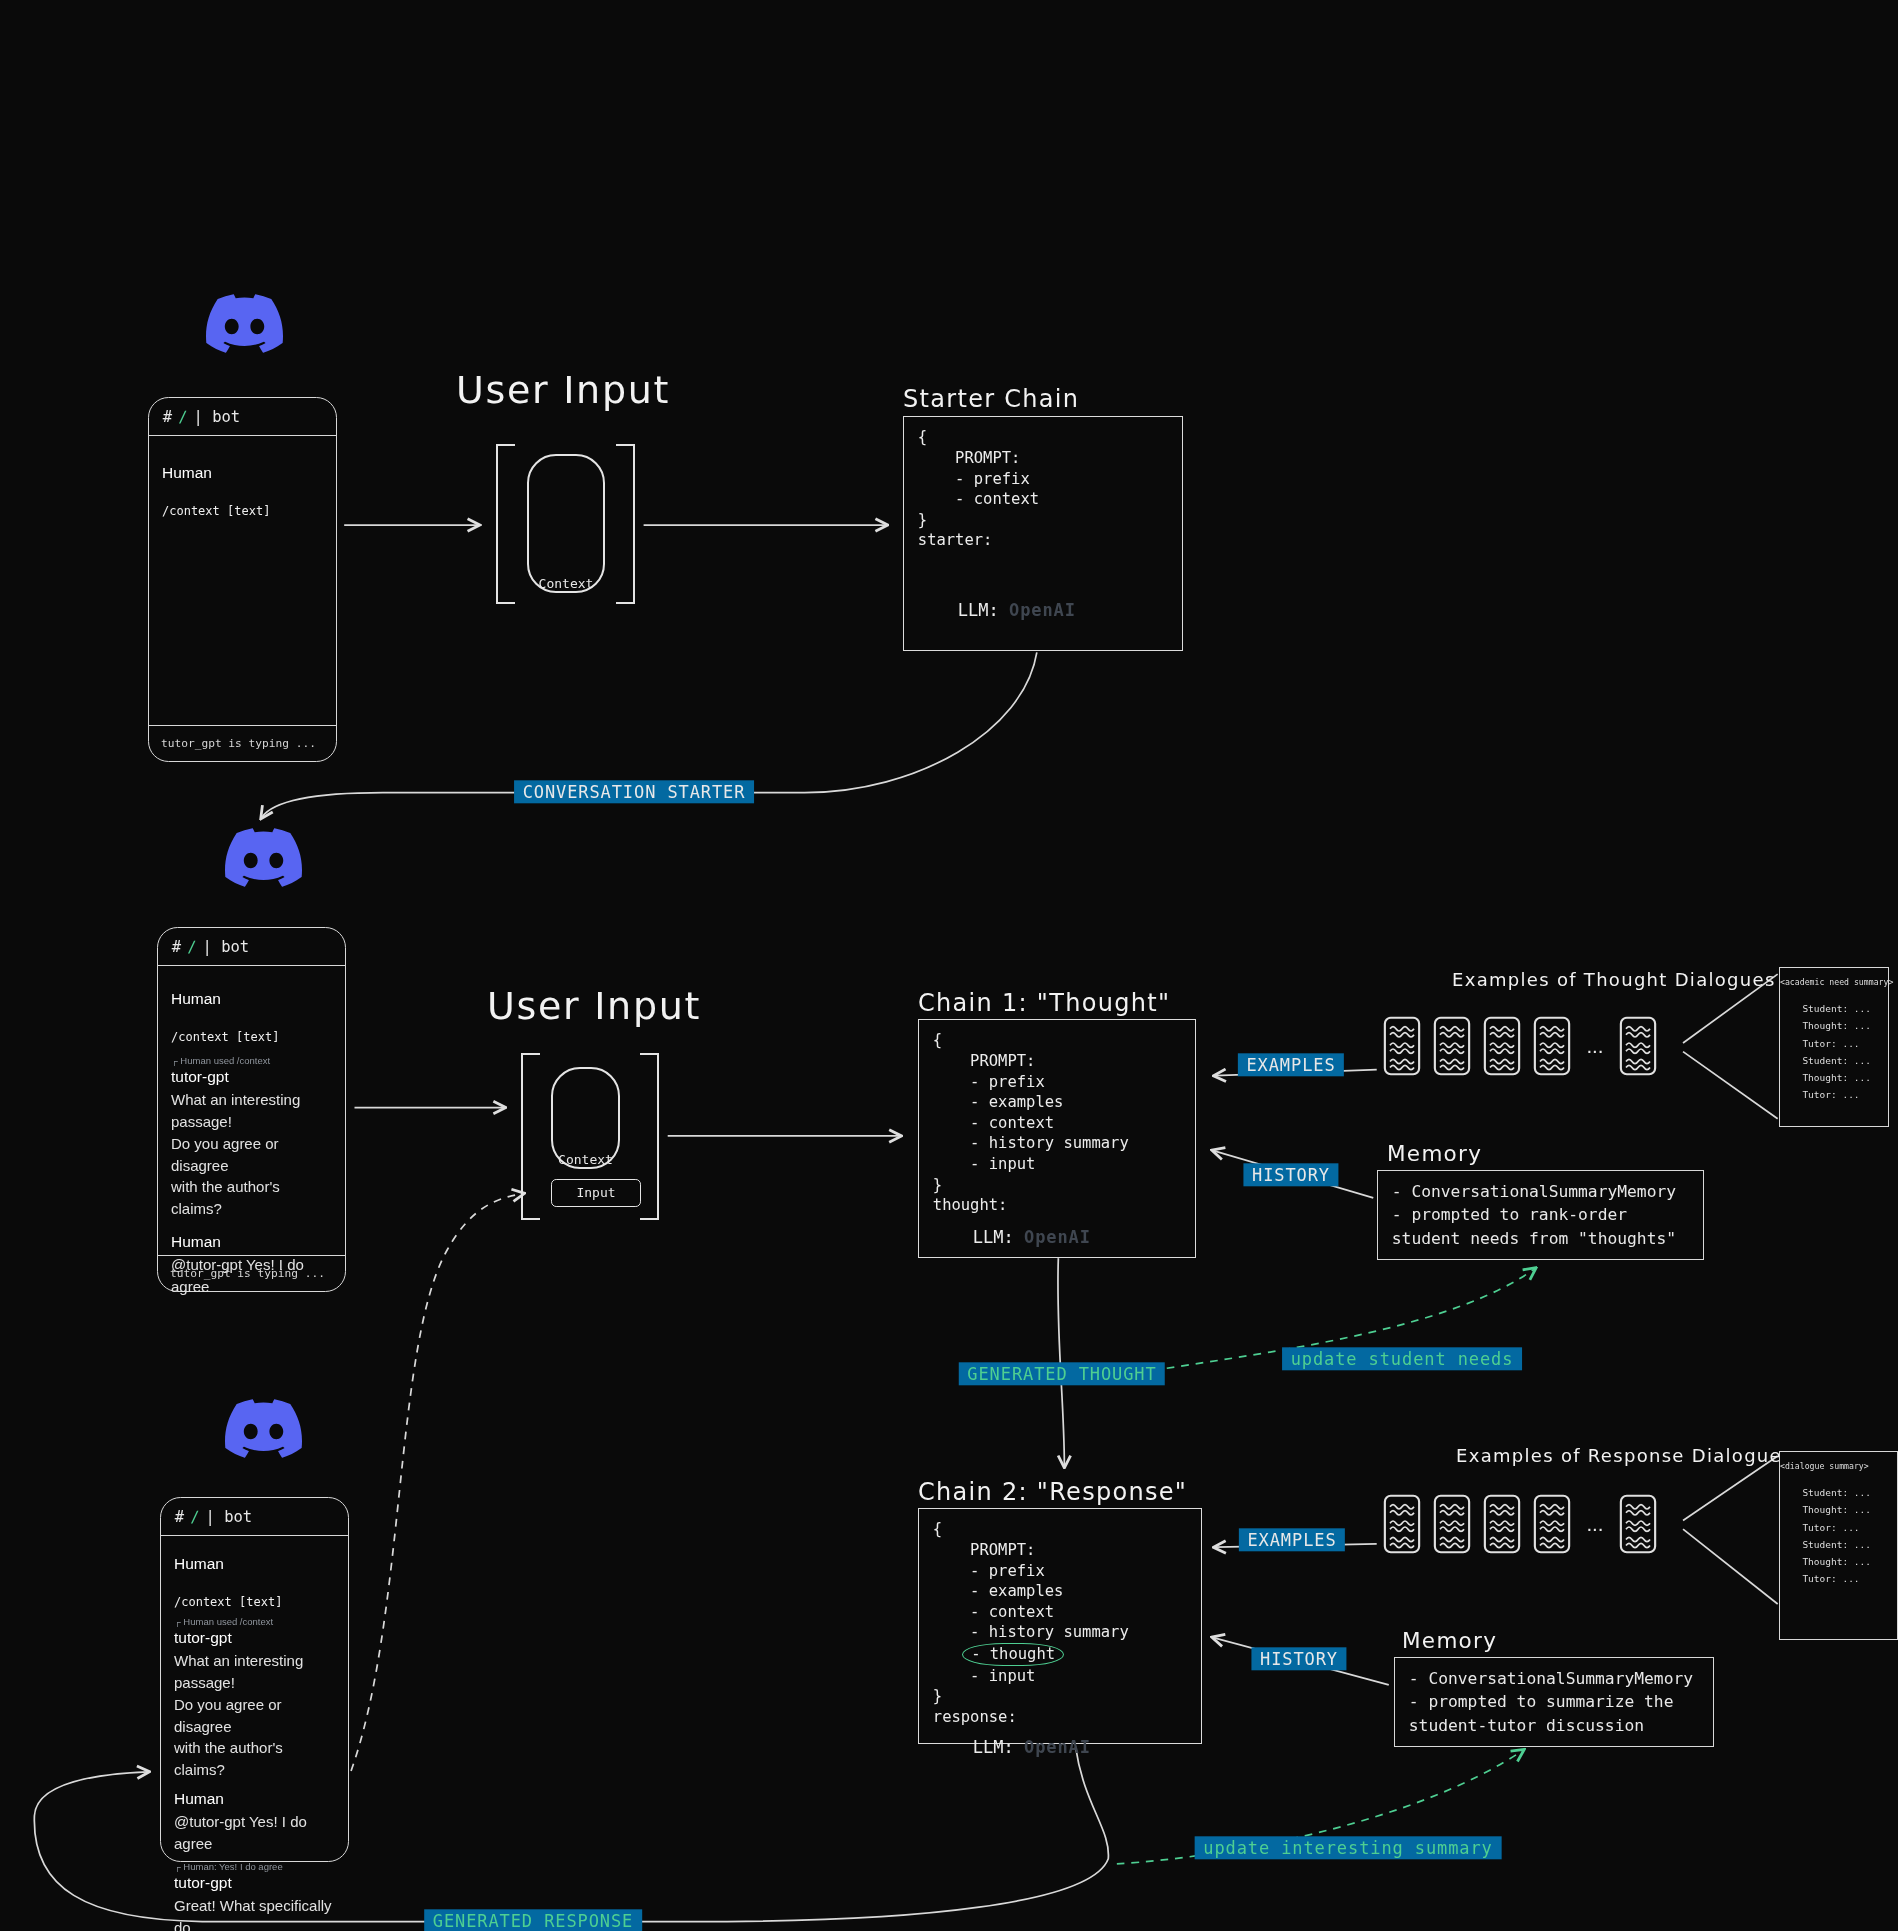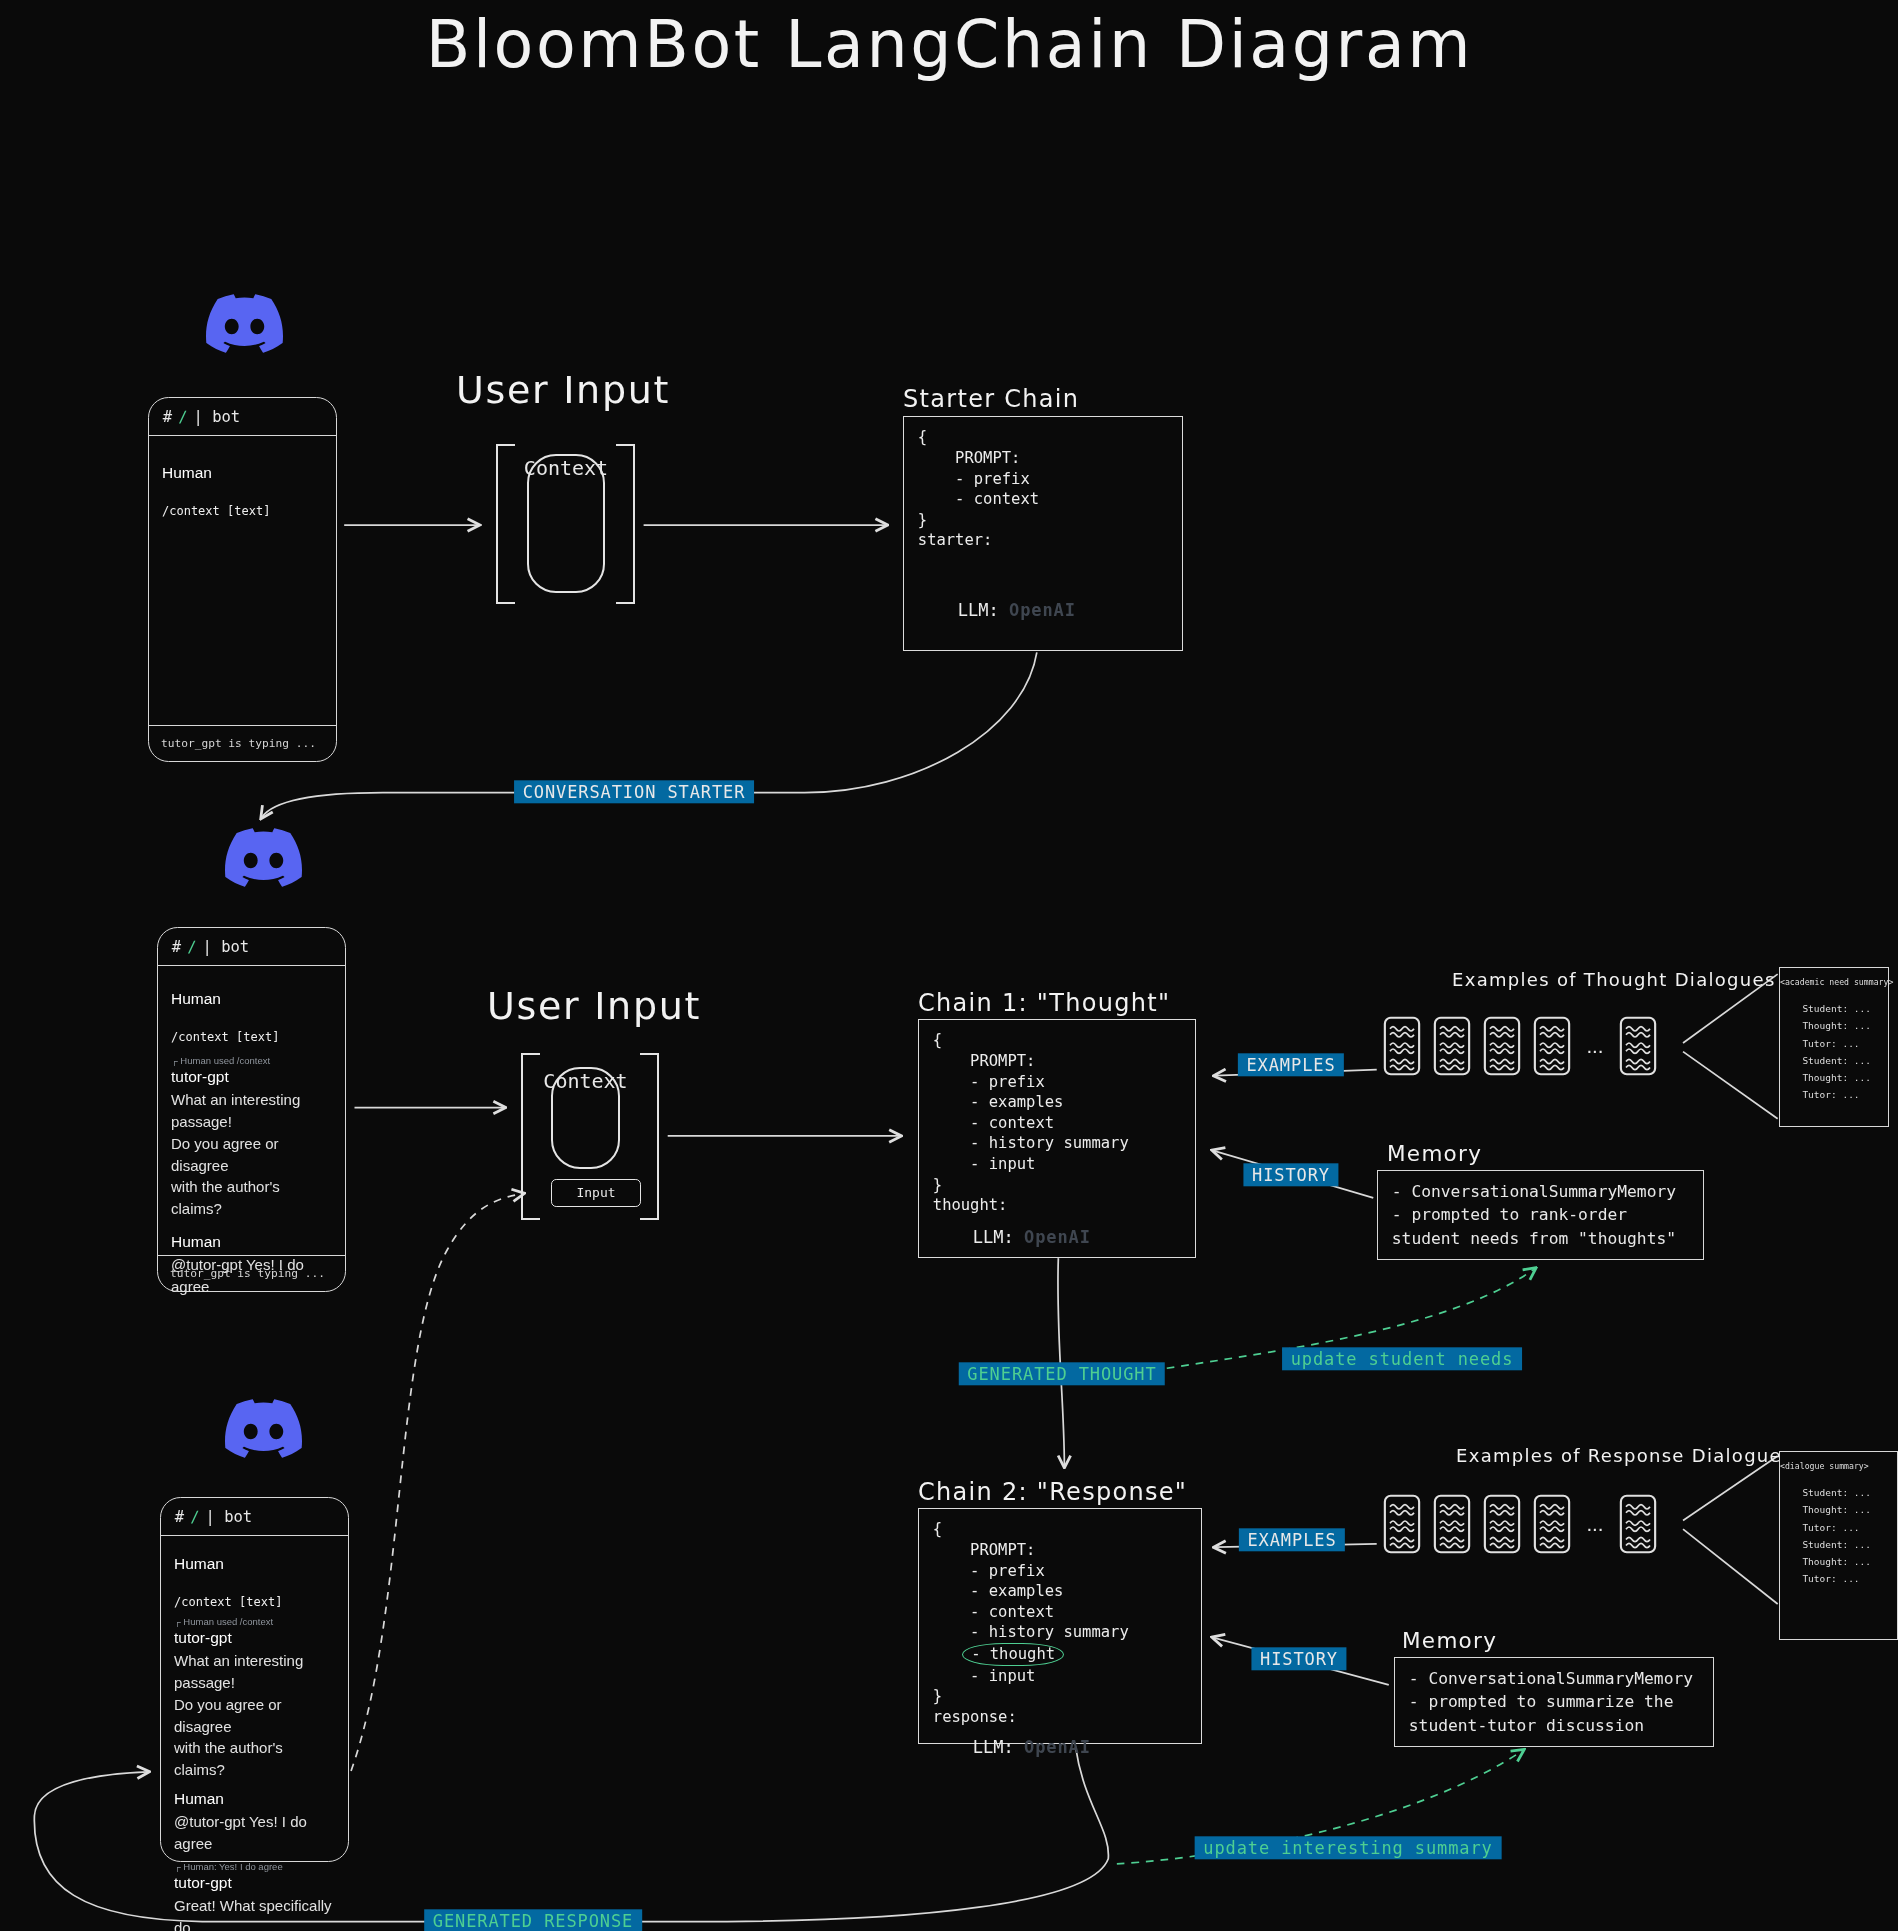--- a/index.html
+++ b/index.html
@@ -27,22 +27,22 @@
   .cmd{font-family:"DejaVu Sans Mono",monospace;font-size:12px;margin-top:22px;color:#efefef}
   .reply{font-size:9.5px;color:#8f959d;margin-top:11.2px;white-space:nowrap;overflow:hidden}
   .summary-box{position:absolute;border:1.7px solid #d8d8d8;font-family:"DejaVu Sans Mono",monospace;color:#dedede;background:#0a0a0a}
   .summary-head{font-size:8.2px;text-align:left;padding-top:8.6px;white-space:nowrap}
   .summary-body{font-size:9.5px;line-height:1.8;white-space:pre;padding:13.8px 0 0 22.4px}
   .memory-box{position:absolute;border:1.7px solid #d8d8d8;font-family:"DejaVu Sans Mono",monospace;
               font-size:16.3px;line-height:1.45;padding:8.6px 13.8px;white-space:pre;background:#0a0a0a}
   .bracket{position:absolute;width:19px;border:2.6px solid #e4e4e4;background:transparent}
   .bracket.l{border-right:none}
   .bracket.r{border-left:none}
-  .ctx{position:absolute;border:2.2px solid #e4e4e4;border-radius:29px;display:flex;align-items:flex-start;
-       justify-content:center;font-family:"DejaVu Sans Mono",monospace;font-size:20px;background:#0a0a0a}
+  .ctx{position:absolute;border:2.2px solid #e4e4e4;border-radius:29px;display:flex;align-items:flex-end;
+       justify-content:center;font-family:"DejaVu Sans Mono",monospace;font-size:13px;background:#0a0a0a}
   .inputbox{position:absolute;border:1.7px solid #e4e4e4;border-radius:5.2px;display:flex;align-items:center;
             justify-content:center;font-family:"DejaVu Sans Mono",monospace;font-size:13px;background:#0a0a0a}
   .circled{display:inline-block;border:1.7px solid #4ecf92;border-radius:50%/62%;padding:0 7.7px;margin-left:-7.7px}
   .chain-label{position:absolute;font-size:24px}
   .mem-label{position:absolute;font-size:21.5px}
   .ex-label{position:absolute;font-size:18px}
   .docrow{position:absolute;display:flex;gap:12px;align-items:center}
   .ellipsis{font-size:20.6px;color:#e8e8e8;padding:0 3.4px}
   svg.connectors{position:absolute;left:0;top:0;pointer-events:none}
   .discord{fill:#5865F2}
@@ -80,21 +80,20 @@
       <path d="M 1956 1767 L 2066 1692"></path>
       <path d="M 1956 1777 L 2066 1864"></path>
       <path stroke-dasharray="9 8" d="M 408 2058 C 472 1878 458 1560 520 1452 C 548 1402 578 1392 608 1387" marker-end="url(#ah)"></path>
     </g>
     <g fill="none" stroke="#4ecf92" stroke-width="2" stroke-dasharray="9 8">
       <path d="M 1356 1590 C 1500 1568 1690 1542 1784 1474" marker-end="url(#ahg)"></path>
       <path d="M 1298 2166 C 1430 2158 1645 2118 1770 2034" marker-end="url(#ahg)"></path>
     </g>
   </svg>
 
-  <div class="title hand">BloomBot LangChain Diagram</div>
 
   <svg class="abs" style="left:206px;top:285px" width="77" height="77" viewBox="0 0 24 24">
     <path class="discord" d="M20.317 4.3698a19.7913 19.7913 0 00-4.8851-1.5152.0741.0741 0 00-.0785.0371c-.211.3753-.4447.8648-.6083 1.2495-1.8447-.2762-3.68-.2762-5.4868 0-.1636-.3933-.4058-.8742-.6177-1.2495a.077.077 0 00-.0785-.037 19.7363 19.7363 0 00-4.8852 1.515.0699.0699 0 00-.0321.0277C.5334 9.0458-.319 13.5799.0992 18.0578a.0824.0824 0 00.0312.0561c2.0528 1.5076 4.0413 2.4228 5.9929 3.0294a.0777.0777 0 00.0842-.0276c.4616-.6304.8731-1.2952 1.226-1.9942a.076.076 0 00-.0416-.1057c-.6528-.2476-1.2743-.5495-1.8722-.8923a.077.077 0 01-.0076-.1277c.1258-.0943.2517-.1923.3718-.2914a.0743.0743 0 01.0776-.0105c3.9278 1.7933 8.18 1.7933 12.0614 0a.0739.0739 0 01.0785.0095c.1202.099.246.1981.3728.2924a.077.077 0 01-.0066.1276 12.2986 12.2986 0 01-1.873.8914.0766.0766 0 00-.0407.1067c.3604.698.7719 1.3628 1.225 1.9932a.076.076 0 00.0842.0286c1.961-.6067 3.9495-1.5219 6.0023-3.0294a.077.077 0 00.0313-.0552c.5004-5.177-.8382-9.6739-3.5485-13.6604a.061.061 0 00-.0312-.0286zM8.02 15.3312c-1.1825 0-2.1569-1.0857-2.1569-2.419 0-1.3332.9555-2.4189 2.157-2.4189 1.2108 0 2.1757 1.0952 2.1568 2.419 0 1.3332-.9555 2.4189-2.1569 2.4189zm7.9748 0c-1.1825 0-2.1569-1.0857-2.1569-2.419 0-1.3332.9554-2.4189 2.1569-2.4189 1.2108 0 2.1757 1.0952 2.1568 2.419 0 1.3332-.946 2.4189-2.1568 2.4189Z"></path>
   </svg>
   <svg class="abs" style="left:225px;top:819px" width="77" height="77" viewBox="0 0 24 24">
     <use href="#dlogo"></use>
     <path class="discord" d="M20.317 4.3698a19.7913 19.7913 0 00-4.8851-1.5152.0741.0741 0 00-.0785.0371c-.211.3753-.4447.8648-.6083 1.2495-1.8447-.2762-3.68-.2762-5.4868 0-.1636-.3933-.4058-.8742-.6177-1.2495a.077.077 0 00-.0785-.037 19.7363 19.7363 0 00-4.8852 1.515.0699.0699 0 00-.0321.0277C.5334 9.0458-.319 13.5799.0992 18.0578a.0824.0824 0 00.0312.0561c2.0528 1.5076 4.0413 2.4228 5.9929 3.0294a.0777.0777 0 00.0842-.0276c.4616-.6304.8731-1.2952 1.226-1.9942a.076.076 0 00-.0416-.1057c-.6528-.2476-1.2743-.5495-1.8722-.8923a.077.077 0 01-.0076-.1277c.1258-.0943.2517-.1923.3718-.2914a.0743.0743 0 01.0776-.0105c3.9278 1.7933 8.18 1.7933 12.0614 0a.0739.0739 0 01.0785.0095c.1202.099.246.1981.3728.2924a.077.077 0 01-.0066.1276 12.2986 12.2986 0 01-1.873.8914.0766.0766 0 00-.0407.1067c.3604.698.7719 1.3628 1.225 1.9932a.076.076 0 00.0842.0286c1.961-.6067 3.9495-1.5219 6.0023-3.0294a.077.077 0 00.0313-.0552c.5004-5.177-.8382-9.6739-3.5485-13.6604a.061.061 0 00-.0312-.0286zM8.02 15.3312c-1.1825 0-2.1569-1.0857-2.1569-2.419 0-1.3332.9555-2.4189 2.157-2.4189 1.2108 0 2.1757 1.0952 2.1568 2.419 0 1.3332-.9555 2.4189-2.1569 2.4189zm7.9748 0c-1.1825 0-2.1569-1.0857-2.1569-2.419 0-1.3332.9554-2.4189 2.1569-2.4189 1.2108 0 2.1757 1.0952 2.1568 2.419 0 1.3332-.946 2.4189-2.1568 2.4189Z"></path>
   </svg>
   <svg class="abs" style="left:225px;top:1390px" width="77" height="77" viewBox="0 0 24 24">
     <path class="discord" d="M20.317 4.3698a19.7913 19.7913 0 00-4.8851-1.5152.0741.0741 0 00-.0785.0371c-.211.3753-.4447.8648-.6083 1.2495-1.8447-.2762-3.68-.2762-5.4868 0-.1636-.3933-.4058-.8742-.6177-1.2495a.077.077 0 00-.0785-.037 19.7363 19.7363 0 00-4.8852 1.515.0699.0699 0 00-.0321.0277C.5334 9.0458-.319 13.5799.0992 18.0578a.0824.0824 0 00.0312.0561c2.0528 1.5076 4.0413 2.4228 5.9929 3.0294a.0777.0777 0 00.0842-.0276c.4616-.6304.8731-1.2952 1.226-1.9942a.076.076 0 00-.0416-.1057c-.6528-.2476-1.2743-.5495-1.8722-.8923a.077.077 0 01-.0076-.1277c.1258-.0943.2517-.1923.3718-.2914a.0743.0743 0 01.0776-.0105c3.9278 1.7933 8.18 1.7933 12.0614 0a.0739.0739 0 01.0785.0095c.1202.099.246.1981.3728.2924a.077.077 0 01-.0066.1276 12.2986 12.2986 0 01-1.873.8914.0766.0766 0 00-.0407.1067c.3604.698.7719 1.3628 1.225 1.9932a.076.076 0 00.0842.0286c1.961-.6067 3.9495-1.5219 6.0023-3.0294a.077.077 0 00.0313-.0552c.5004-5.177-.8382-9.6739-3.5485-13.6604a.061.061 0 00-.0312-.0286zM8.02 15.3312c-1.1825 0-2.1569-1.0857-2.1569-2.419 0-1.3332.9555-2.4189 2.157-2.4189 1.2108 0 2.1757 1.0952 2.1568 2.419 0 1.3332-.9555 2.4189-2.1569 2.4189zm7.9748 0c-1.1825 0-2.1569-1.0857-2.1569-2.419 0-1.3332.9554-2.4189 2.1569-2.4189 1.2108 0 2.1757 1.0952 2.1568 2.419 0 1.3332-.946 2.4189-2.1568 2.4189Z"></path>

